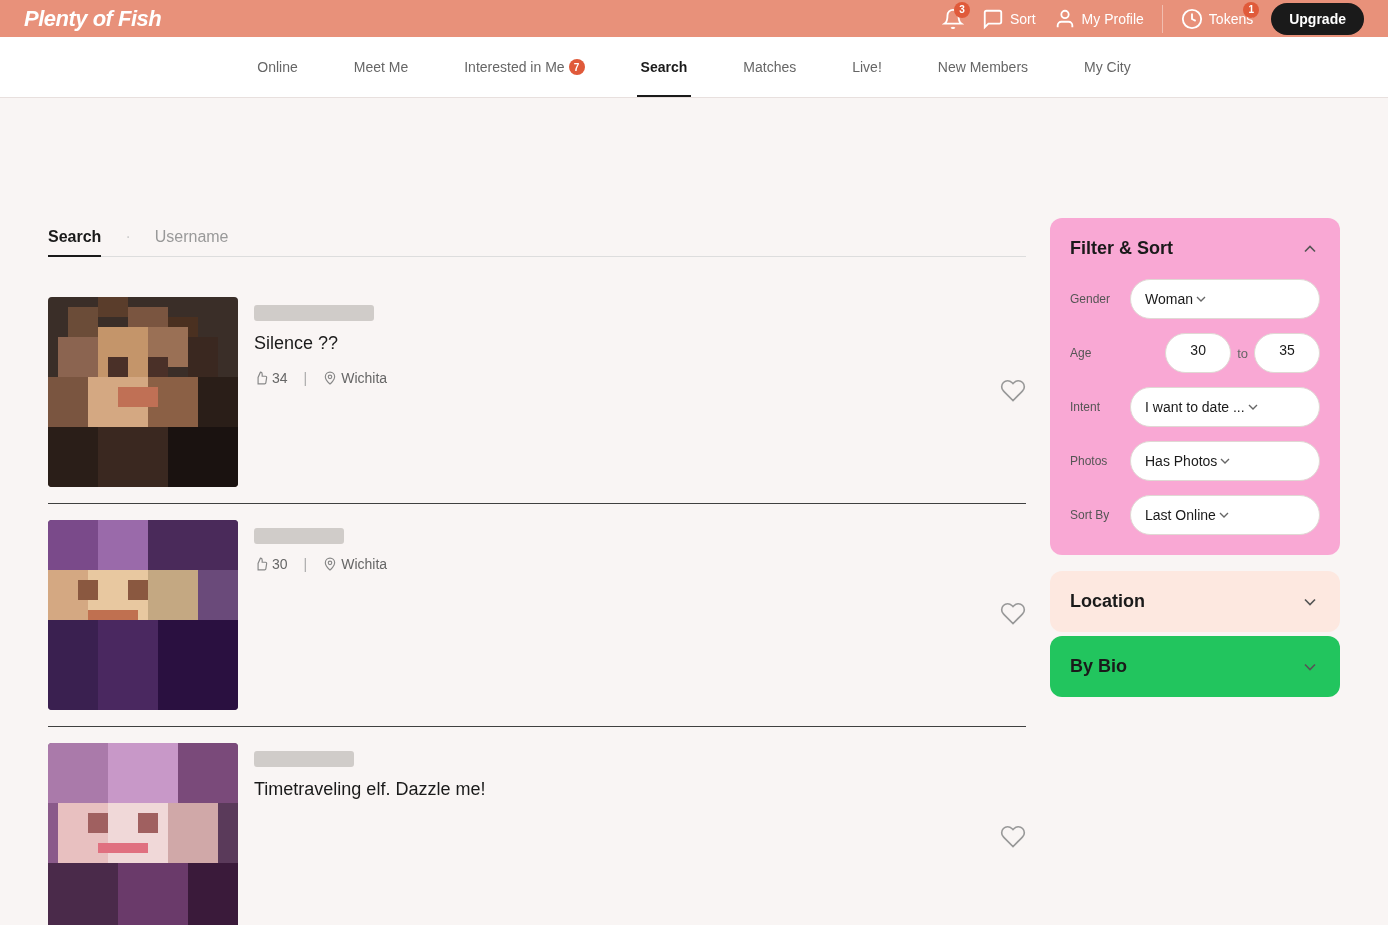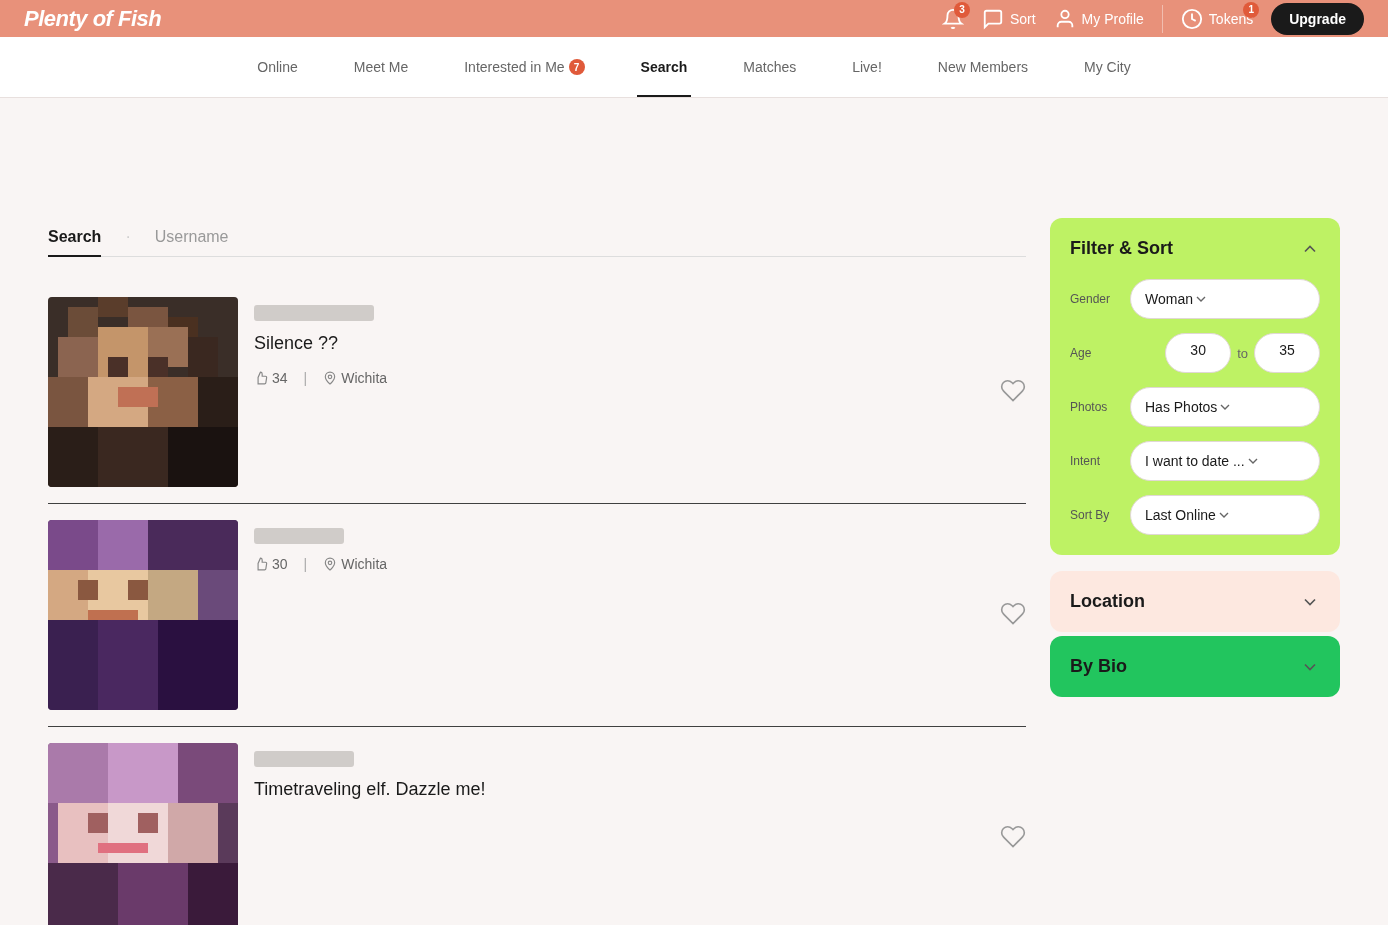--- a/index.html
+++ b/index.html
@@ -228,21 +228,21 @@
       color: #999;
     }
     .heart-btn svg { width: 26px; height: 26px; fill: none; stroke: #999; stroke-width: 1.5; }
 
     
     .sidebar {
       width: 290px;
       flex-shrink: 0;
     }
     .filter-panel {
-      background: #bef264;
+      background: #f9a8d4;
       border-radius: 12px;
       padding: 20px;
       margin-bottom: 16px;
     }
     .filter-header {
       display: flex;
       justify-content: space-between;
       align-items: center;
       margin-bottom: 20px;
     }
@@ -545,33 +545,33 @@
       <div class="filter-row">
         <span class="filter-label">Age</span>
         <div class="age-row">
           <div class="age-input">30</div>
           <span class="age-to">to</span>
           <div class="age-input">35</div>
         </div>
       </div>
 
       <div class="filter-row">
-        <span class="filter-label">Photos</span>
+        <span class="filter-label">Intent</span>
         <div class="filter-select">
-          <span>Has Photos</span>
+          <span>I want to date ...</span>
           <svg viewBox="0 0 24 24">
               <path d="M6 9l6 6 6-6"></path>
             </svg>
         </div>
       </div>
 
       <div class="filter-row">
-        <span class="filter-label">Intent</span>
+        <span class="filter-label">Photos</span>
         <div class="filter-select">
-          <span>I want to date ...</span>
+          <span>Has Photos</span>
           <svg viewBox="0 0 24 24">
               <path d="M6 9l6 6 6-6"></path>
             </svg>
         </div>
       </div>
 
       <div class="filter-row" style="margin-bottom:0;">
         <span class="filter-label">Sort By</span>
         <div class="filter-select">
           <span>Last Online</span>

